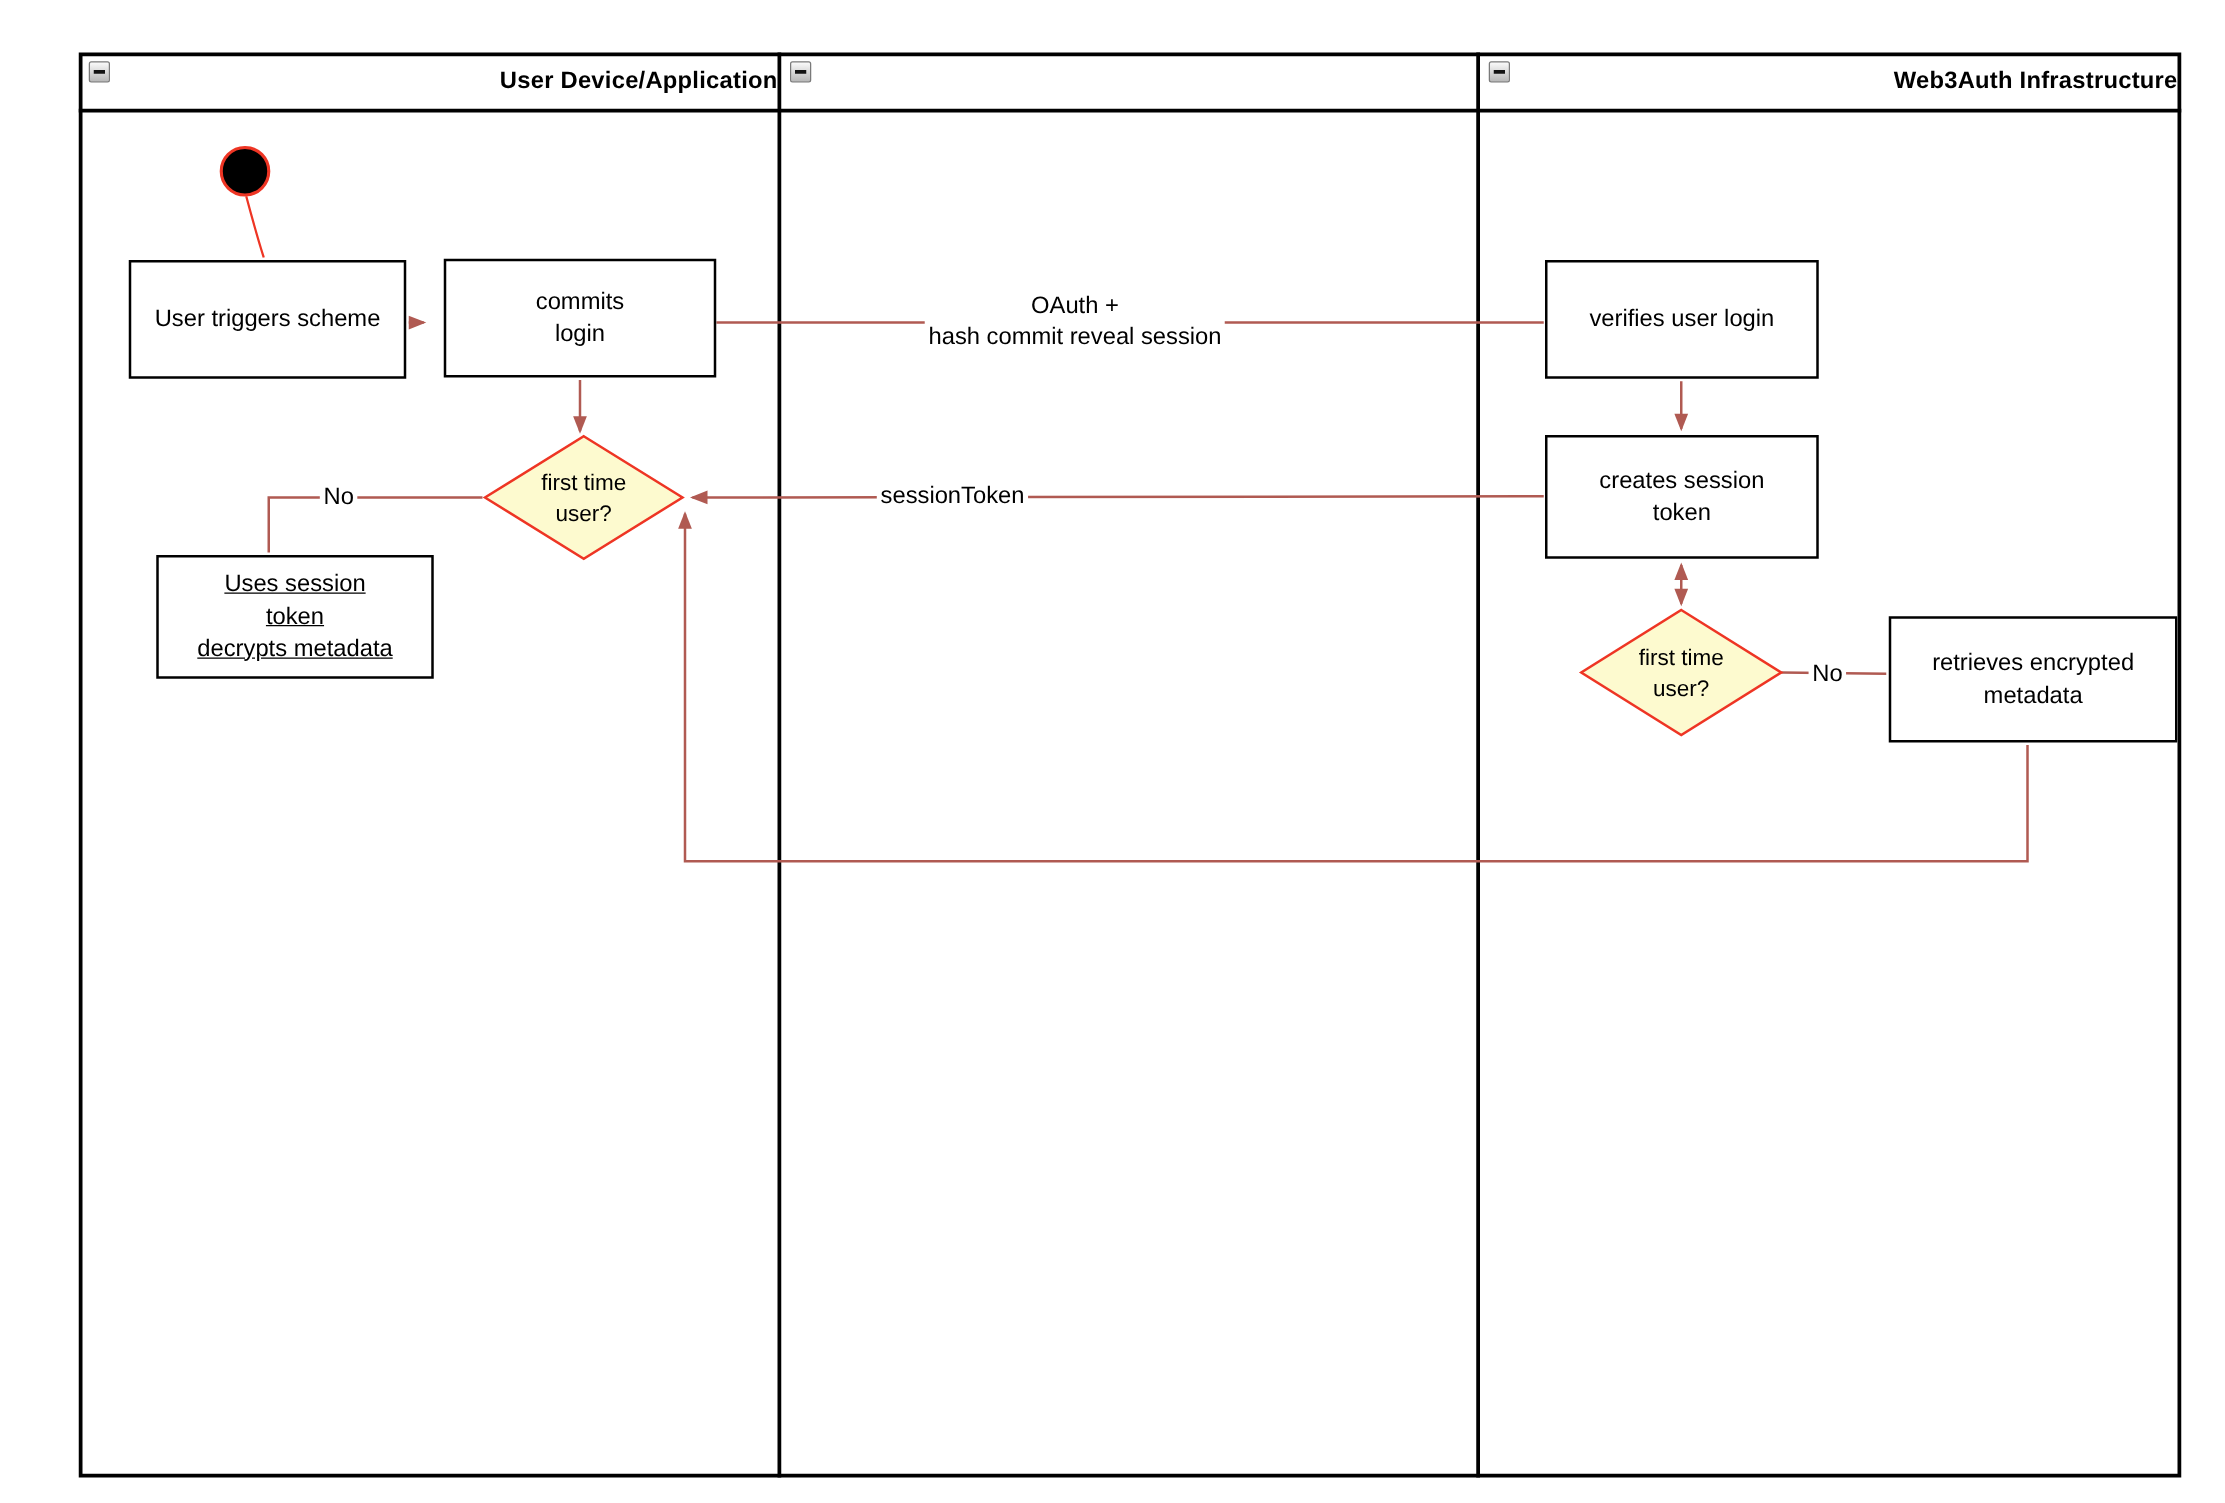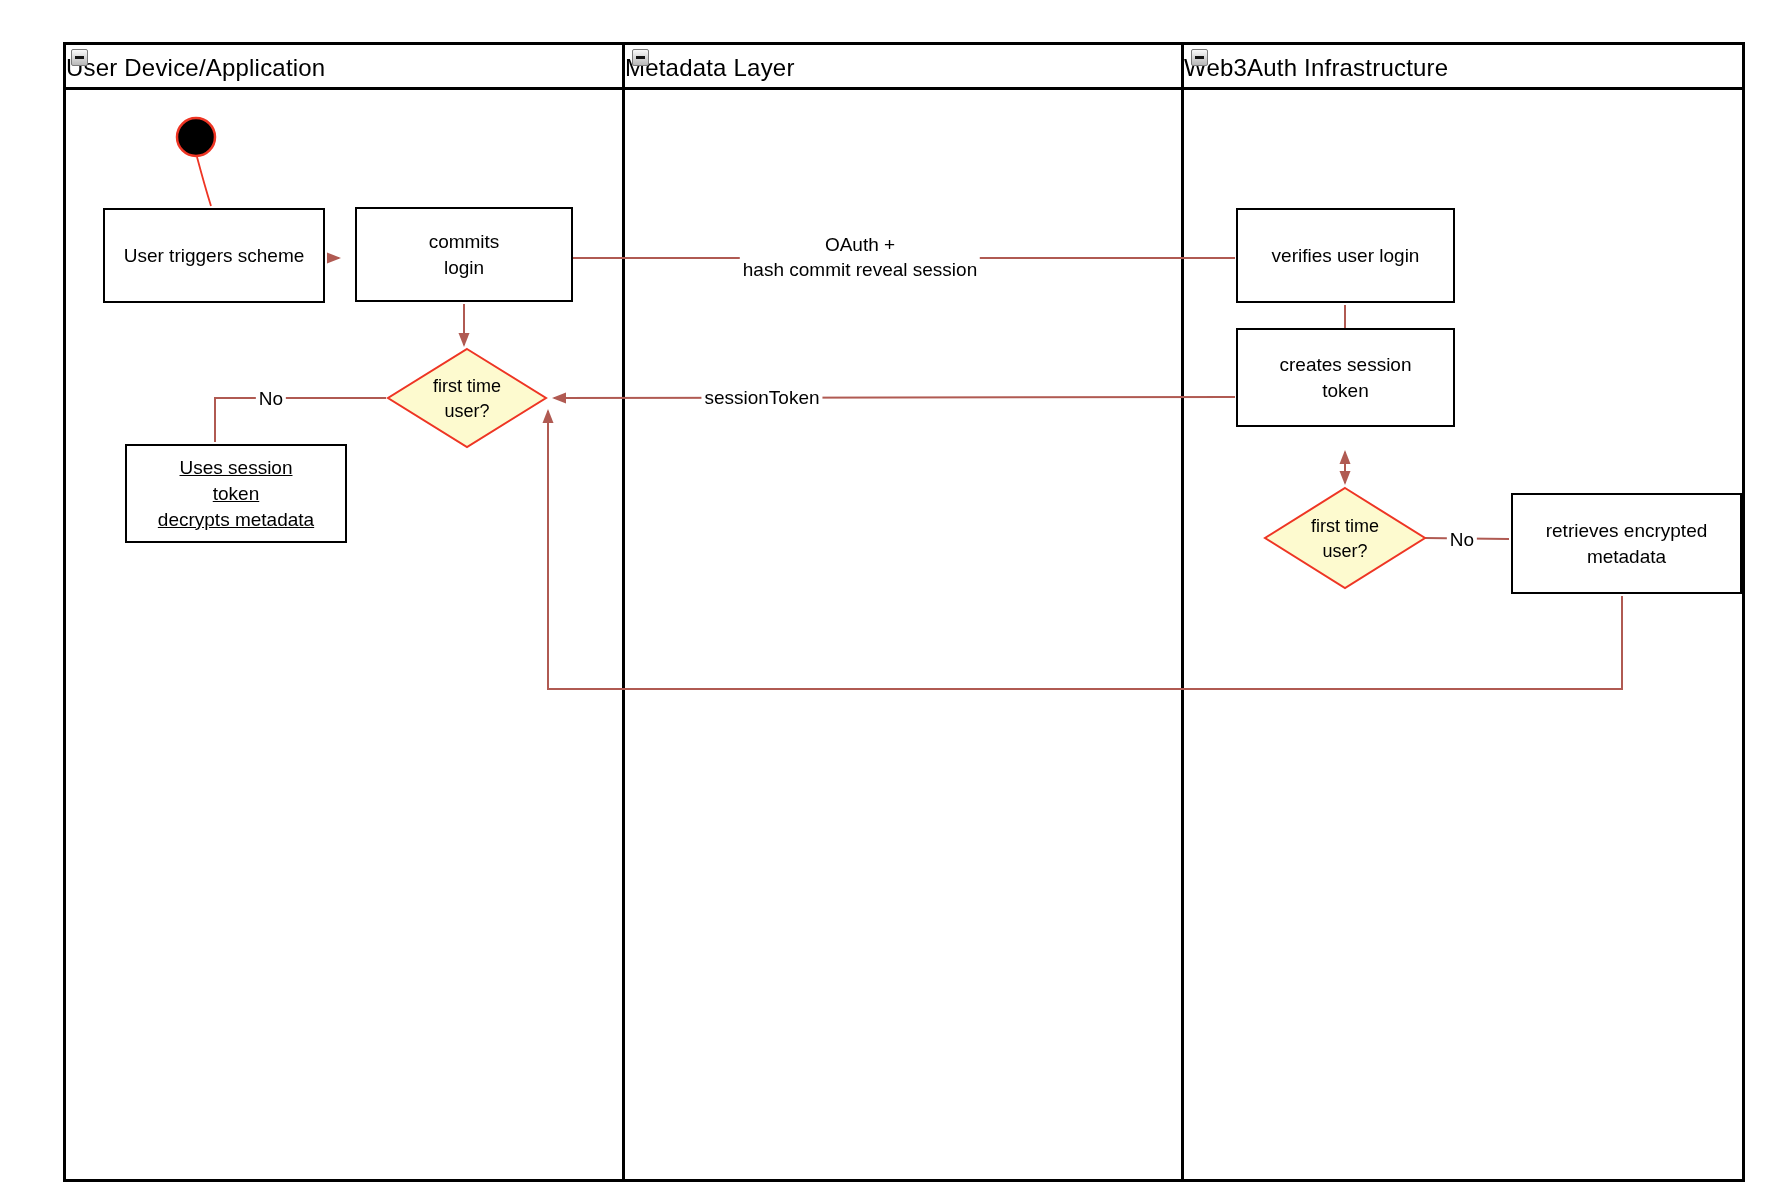--- a/index.html
+++ b/index.html
@@ -8,21 +8,21 @@
     font-family:"Liberation Sans","DejaVu Sans",sans-serif;color:#000;
     overflow:hidden;
   }
   .frame{
     position:absolute;left:63px;top:42px;width:1682px;height:1140px;
     border:3px solid #000;box-sizing:border-box;background:#fff;
   }
   .hline{position:absolute;background:#000;}
   .vline{position:absolute;background:#000;}
   .lane-title{
-    position:absolute;top:54px;text-align:left;font-size:24px;font-weight:normal;
+    position:absolute;top:54px;text-align:right;font-size:19px;font-weight:bold;
     letter-spacing:0.2px;
   }
   .collapse-icon{
     position:absolute;top:49px;width:17px;height:17px;box-sizing:border-box;
     border:1px solid #7a7a7a;background:linear-gradient(#fafafa,#b9b9b9);
     display:flex;align-items:center;justify-content:center;border-radius:2px;
   }
   .collapse-icon .minus-bar{width:9px;height:2.5px;background:#141414;}
   .node-box{
     position:absolute;box-sizing:border-box;border:2px solid #000;background:#fff;
@@ -45,21 +45,20 @@
 <body>
 
 <div class="canvas">
 
   <div class="frame"></div>
   <div class="hline" style="left:63px;top:87px;width:1682px;height:3px;"></div>
   <div class="vline" style="left:622px;top:42px;width:3px;height:1140px;"></div>
   <div class="vline" style="left:1181px;top:42px;width:3px;height:1140px;"></div>
 
   <div class="lane-title" style="left:66px;width:556px;">User Device/Application</div>
-  <div class="lane-title" style="left:625px;width:556px;">Metadata Layer</div>
   <div class="lane-title" style="left:1184px;width:558px;">Web3Auth Infrastructure</div>
 
   <div class="collapse-icon" style="left:71px;">
       <div class="minus-bar"></div>
     </div>
   <div class="collapse-icon" style="left:632px;">
       <div class="minus-bar"></div>
     </div>
   <div class="collapse-icon" style="left:1191px;">
       <div class="minus-bar"></div>
@@ -97,21 +96,21 @@
     <path d="M1622,596 L1622,689 L548,689 L548,411" fill="none" stroke-width="2" marker-end="url(#ah)" stroke="#b05a52"></path>
 
     <path d="M467,349 L546,398 L467,447 L388,398 Z" stroke-width="2" fill="#fdfacf" stroke="#ee3524"></path>
     <path d="M1345,488 L1425,538 L1345,588 L1265,538 Z" stroke-width="2" fill="#fdfacf" stroke="#ee3524"></path>
   </svg>
 
   <div class="node-box" style="left:103px;top:208px;width:222px;height:95px;">User triggers scheme</div>
   <div class="node-box" style="left:1236px;top:208px;width:219px;height:95px;">verifies user login</div>
   <div class="node-box" style="left:355px;top:207px;width:218px;height:95px;">commits
 login</div>
-  <div class="node-box" style="left:1236px;top:328px;width:219px;height:99px;">creates session
+  <div class="node-box" style="left:1236px;top:348px;width:219px;height:99px;">creates session
 token</div>
   <div class="node-box" style="left:125px;top:444px;width:222px;height:99px;text-decoration:underline;">Uses session
 token
 decrypts metadata</div>
   <div class="node-box" style="left:1511px;top:493px;width:231px;height:101px;">retrieves encrypted
 metadata</div>
 
   <div class="diamond-label" style="left:467px;top:399px;">first time
 user?</div>
   <div class="diamond-label" style="left:1345px;top:539px;">first time

